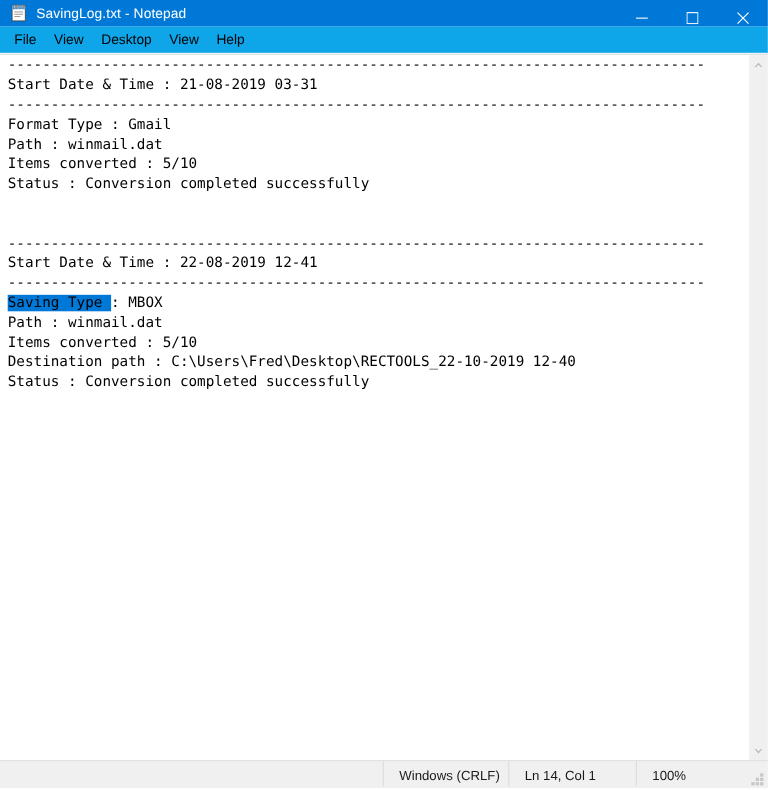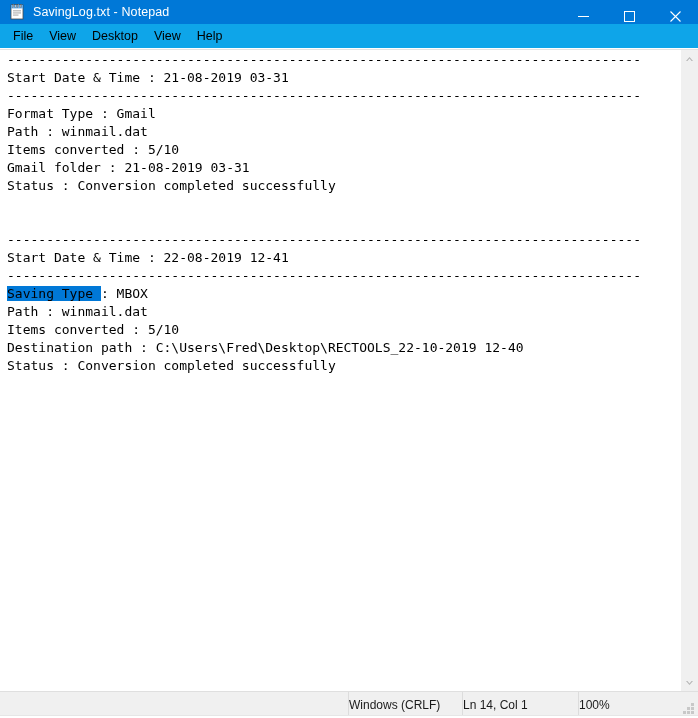--- a/index.html
+++ b/index.html
@@ -154,20 +154,21 @@
   }
   .status-spacer {
     flex: 0 0 348px;
   }
   .status-cell {
     display: flex;
     align-items: center;
     border-left: 1px solid #dcdcdc;
     font-size: 12px;
     color: #1a1a1a;
+    padding-left: 14px;
     box-sizing: border-box;
     white-space: nowrap;
   }
   .status-cell.enc  { flex: 0 0 114px; }
   .status-cell.pos  { flex: 0 0 116px; }
   .status-cell.zoom { flex: 1 1 auto; text-align: right; }
 
   .grip {
     position: absolute;
     right: 3px;
@@ -240,21 +241,20 @@
   </div>
 
   <div class="editor-wrap">
     <div class="textarea" id="textarea">
         <div class="doc-line">---------------------------------------------------------------------------------</div>
         <div class="doc-line">Start Date &amp; Time : 21-08-2019 03-31</div>
         <div class="doc-line">---------------------------------------------------------------------------------</div>
         <div class="doc-line">Format Type : Gmail</div>
         <div class="doc-line">Path : winmail.dat</div>
         <div class="doc-line">Items converted : 5/10</div>
-        <div class="doc-line">Gmail folder : 21-08-2019 03-31</div>
         <div class="doc-line">Status : Conversion completed successfully</div>
         <div class="doc-line">&nbsp;</div>
         <div class="doc-line">&nbsp;</div>
         <div class="doc-line">---------------------------------------------------------------------------------</div>
         <div class="doc-line">Start Date &amp; Time : 22-08-2019 12-41</div>
         <div class="doc-line">---------------------------------------------------------------------------------</div>
         <div class="doc-line"><span class="sel">Saving Type </span>: MBOX</div>
         <div class="doc-line">Path : winmail.dat</div>
         <div class="doc-line">Items converted : 5/10</div>
         <div class="doc-line">Destination path : C:\Users\Fred\Desktop\RECTOOLS_22-10-2019 12-40</div>

